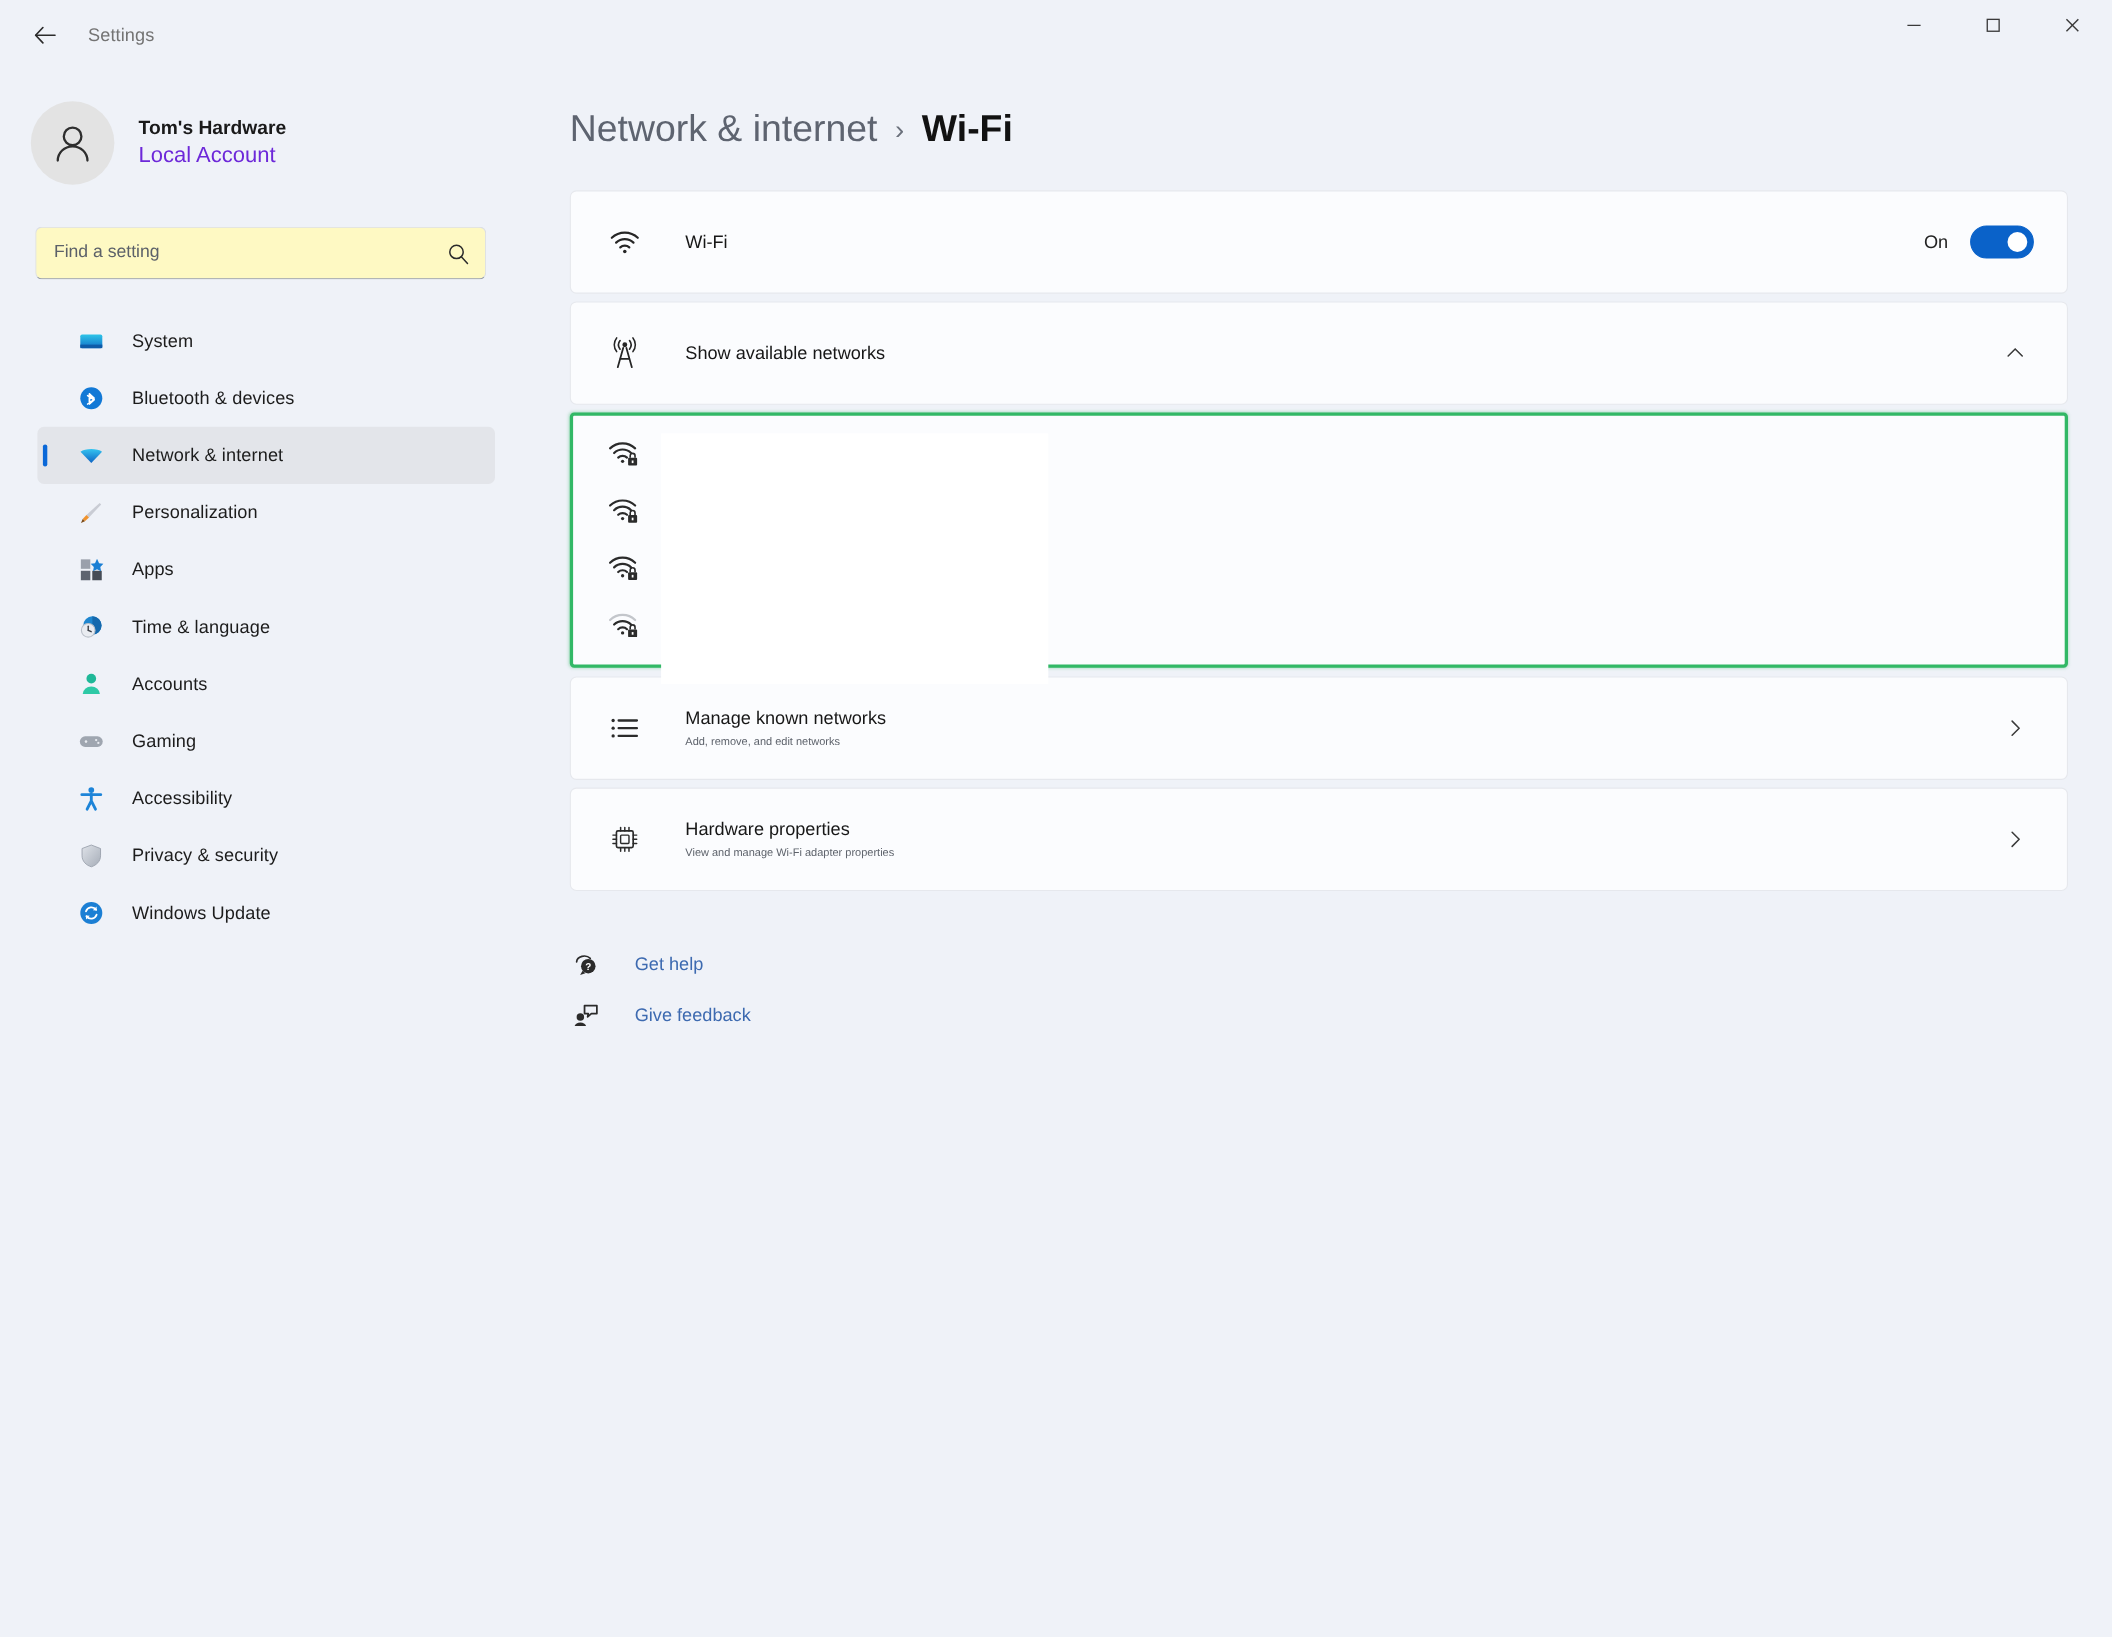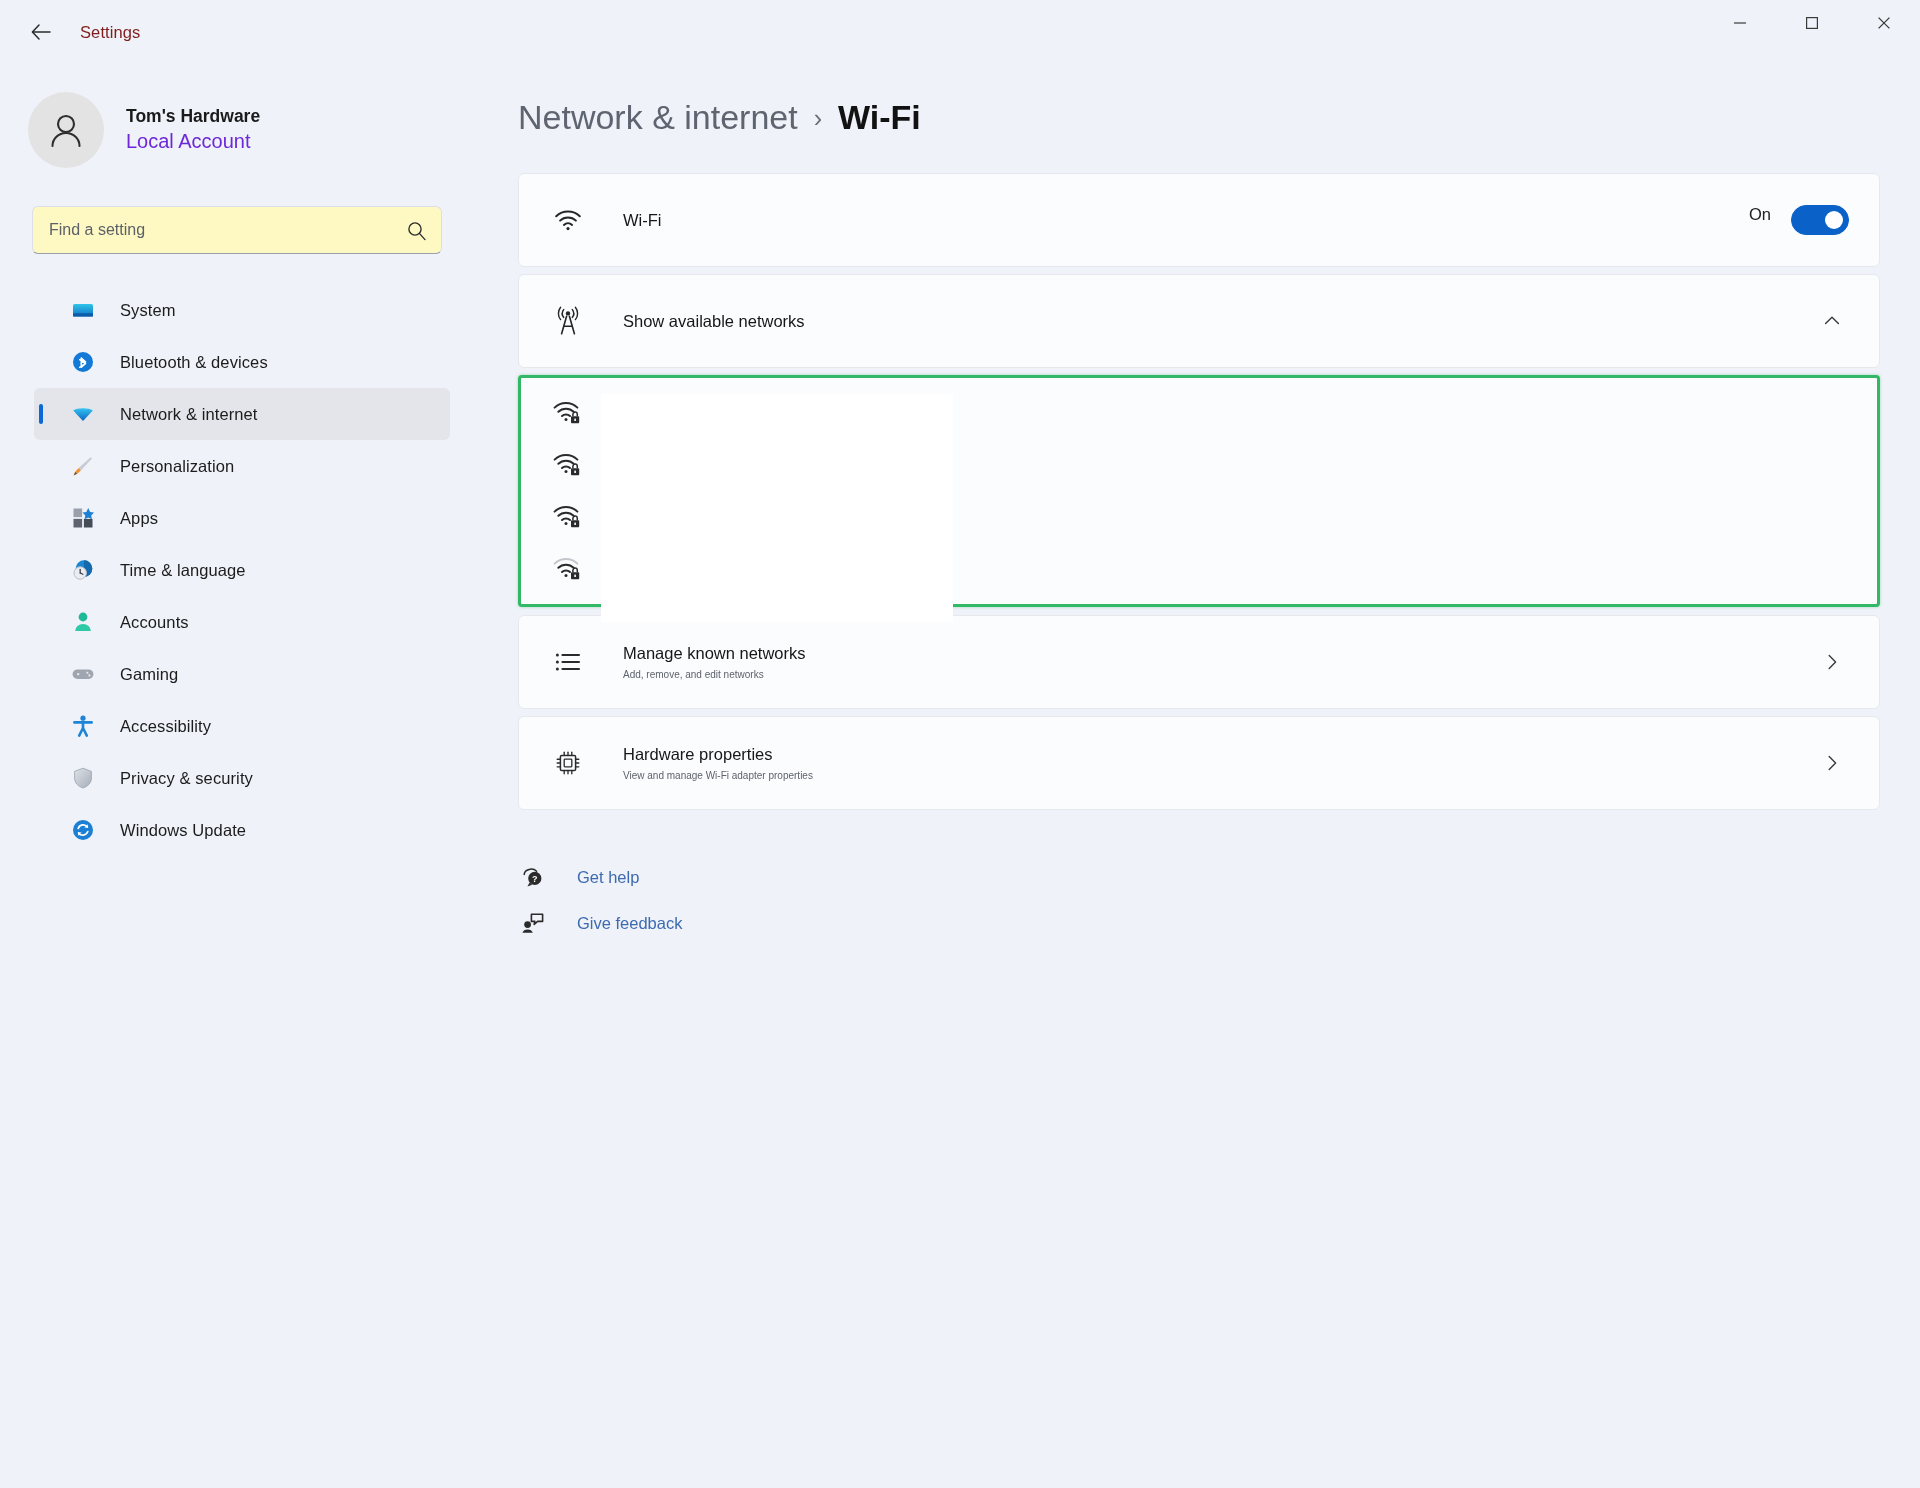--- a/index.html
+++ b/index.html
@@ -43,21 +43,21 @@
     display: flex; align-items: center; justify-content: center;
     border-radius: 6px;
     cursor: pointer;
     background: transparent;
     border: none;
   }
   .back-btn svg { display:block; }
 
   .titlebar-title {
     font-size: 16.5px;
-    color: #7f1d1d;
+    color: #737373;
     margin-left: 18px;
     letter-spacing: .1px;
     user-select: none;
   }
 
   .win-controls {
     margin-left: auto;
     display: flex;
     height: 64px;
   }
@@ -234,21 +234,21 @@
     line-height: 1.35;
   }
   .row-sub {
     font-size: 10px;
     color: #5d626b;
     margin-top: 4px;
     line-height: 1.35;
   }
   .row-right {
     display: flex;
-    align-items: flex-start;
+    align-items: center;
     gap: 20px;
     margin-left: auto;
     flex: 0 0 auto;
   }
   .toggle-state {
     font-size: 16.5px;
     color: #222;
   }
 
   .toggle {

